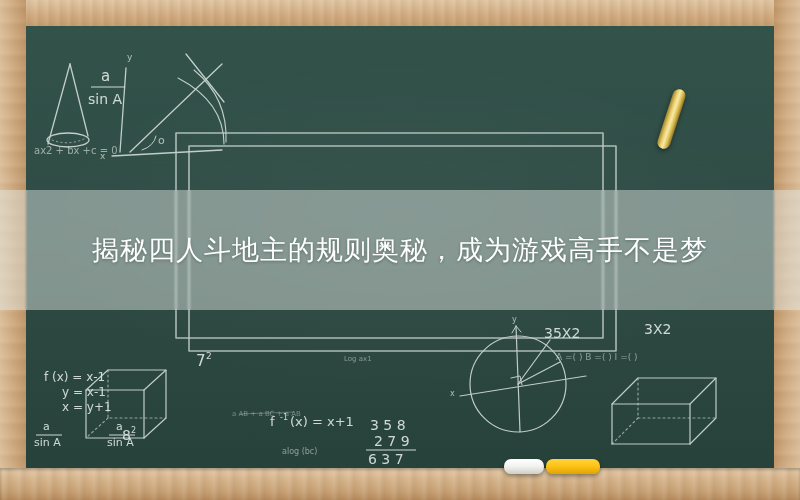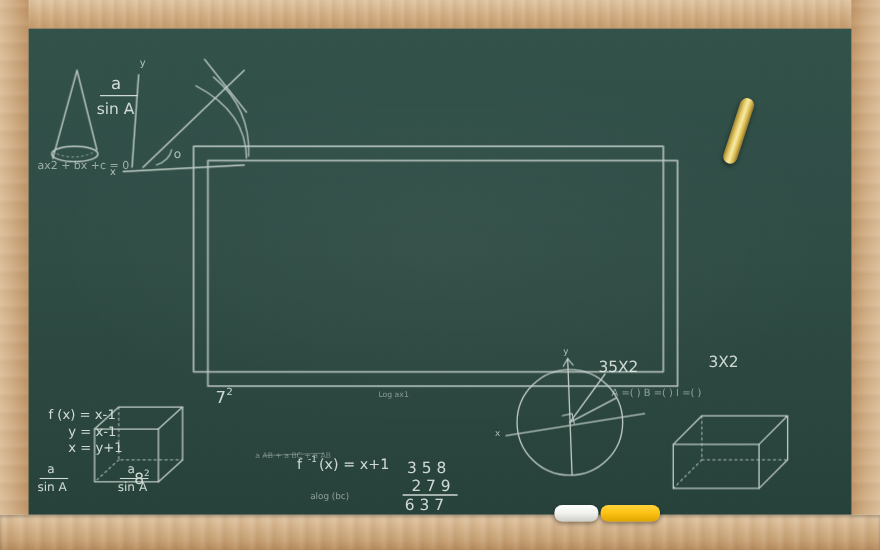--- a/index.html
+++ b/index.html
@@ -297,14 +297,17 @@
       </svg>
     </div>
 
     <div class="chalk-stick" id="chalk-float" style="left:639px; top:62px;"></div>
   </div>
 
   <div class="tray"></div>
   <div class="chalk-stick" id="chalk-white-tray"></div>
   <div class="chalk-stick" id="chalk-yellow-tray"></div>
 
+  <div class="caption-band">
+    <div class="caption-title">揭秘四人斗地主的规则奥秘，成为游戏高手不是梦</div>
+  </div>
 
 </div>
 
 </body></html>

